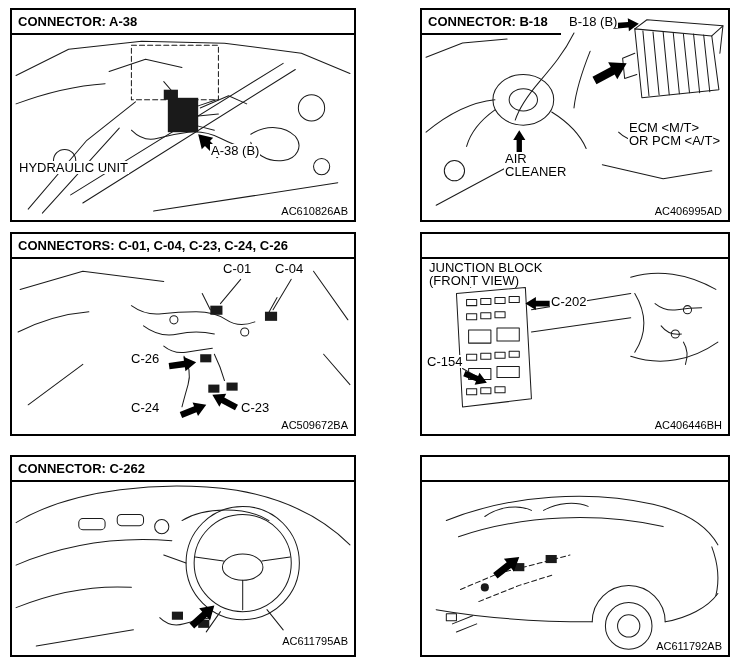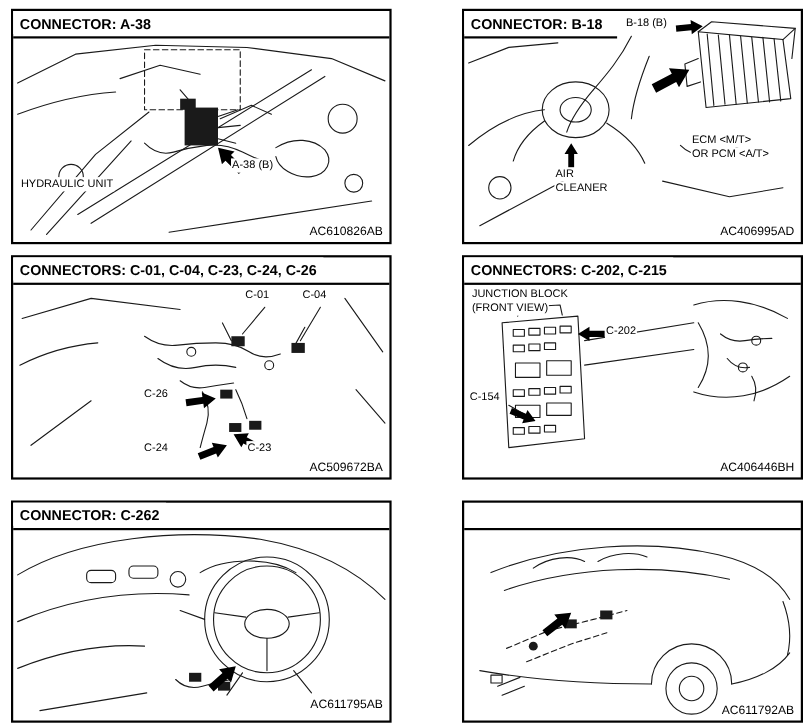--- a/index.html
+++ b/index.html
@@ -10,21 +10,21 @@
   .page{position:relative;width:734px;height:661px;background:#fff;overflow:hidden;}
   .panel{position:absolute;border:2px solid #000;background:#fff;}
   .panel-title{
     position:absolute;top:0;left:0;z-index:5;background:#fff;
     padding:4px 6px 2px 6px;font-size:13px;font-weight:bold;white-space:nowrap;
   }
   .header-rule{position:absolute;top:23px;left:0;height:0;border-top:2px solid #000;z-index:4;}
   .header-rule.full{right:0;}
   .art{position:absolute;inset:0;width:100%;height:100%;display:block;}
   .callout{
-    position:absolute;z-index:6;font-size:10px;line-height:13px;
+    position:absolute;z-index:6;font-size:13px;line-height:13px;
     white-space:nowrap;background:#fff;padding:0 1px;
   }
   .fig-code{
     position:absolute;z-index:6;right:5px;bottom:3px;
     font-size:11px;font-weight:normal;background:#fff;padding:0 1px;
   }
   svg .ln{fill:none;stroke:#1a1a1a;stroke-width:1;stroke-linecap:round;stroke-linejoin:round;}
   svg .dash{stroke-dasharray:5 3;}
   svg .blob{fill:#1a1a1a;stroke:none;}
 </style>
@@ -141,21 +141,21 @@
       <use href="#arrow-shape" transform="translate(182,126) rotate(-8) scale(0.9)"></use>
       <use href="#arrow-shape" transform="translate(192,168) rotate(-22) scale(0.9)"></use>
       <use href="#arrow-shape" transform="translate(198,158) rotate(-152) scale(0.9)"></use>
     </svg>
     <div class="panel-title">CONNECTORS: C-01, C-04, C-23, C-24, C-26</div>
     <div class="header-rule full"></div>
     <span class="callout" style="left:210px;top:28px">C-01</span>
     <span class="callout" style="left:262px;top:28px">C-04</span>
     <span class="callout" style="left:118px;top:118px">C-26</span>
     <span class="callout" style="left:118px;top:167px">C-24</span>
-    <span class="callout" style="left:212px;top:167px">C-23</span>
+    <span class="callout" style="left:228px;top:167px">C-23</span>
     <span class="fig-code">AC509672BA</span>
   </section>
 
   <section class="panel" style="left:420px;top:232px;width:306px;height:200px">
     <svg class="art" viewBox="0 0 302 196">
       <g class="ln">
         <path d="M34,58 L102,52 L108,162 L40,170 Z"></path>
         <path d="M48,52 L50,44 L86,42 L88,51"></path>
         <rect x="44" y="64" width="10" height="6"></rect>
           <rect x="58" y="63" width="10" height="6"></rect>
@@ -187,21 +187,20 @@
         <path d="M230,68 q10,8 22,6 t24,-2"></path>
         <path d="M236,90 q8,10 20,8"></path>
         <path d="M258,106 q6,10 2,22"></path>
         <circle cx="262" cy="74" r="4"></circle>
         <circle cx="250" cy="98" r="4"></circle>
       </g>
       <path class="ln" d="M40,132 L54,140"></path>
       <use href="#arrow-shape" transform="translate(102,68) rotate(180) scale(0.8)"></use>
       <use href="#arrow-shape" transform="translate(64,146) rotate(22) scale(0.8)"></use>
     </svg>
-    <div class="panel-title">CONNECTORS: C-202, C-215</div>
     <div class="header-rule full"></div>
     <span class="callout" style="left:6px;top:27px">JUNCTION BLOCK</span>
     <span class="callout" style="left:6px;top:40px">(FRONT VIEW)</span>
     <span class="callout" style="left:128px;top:61px">C-202</span>
     <span class="callout" style="left:4px;top:121px">C-154</span>
     <span class="fig-code">AC406446BH</span>
   </section>
 
   <section class="panel" style="left:10px;top:455px;width:342px;height:198px">
     <svg class="art" viewBox="0 0 338 194">

